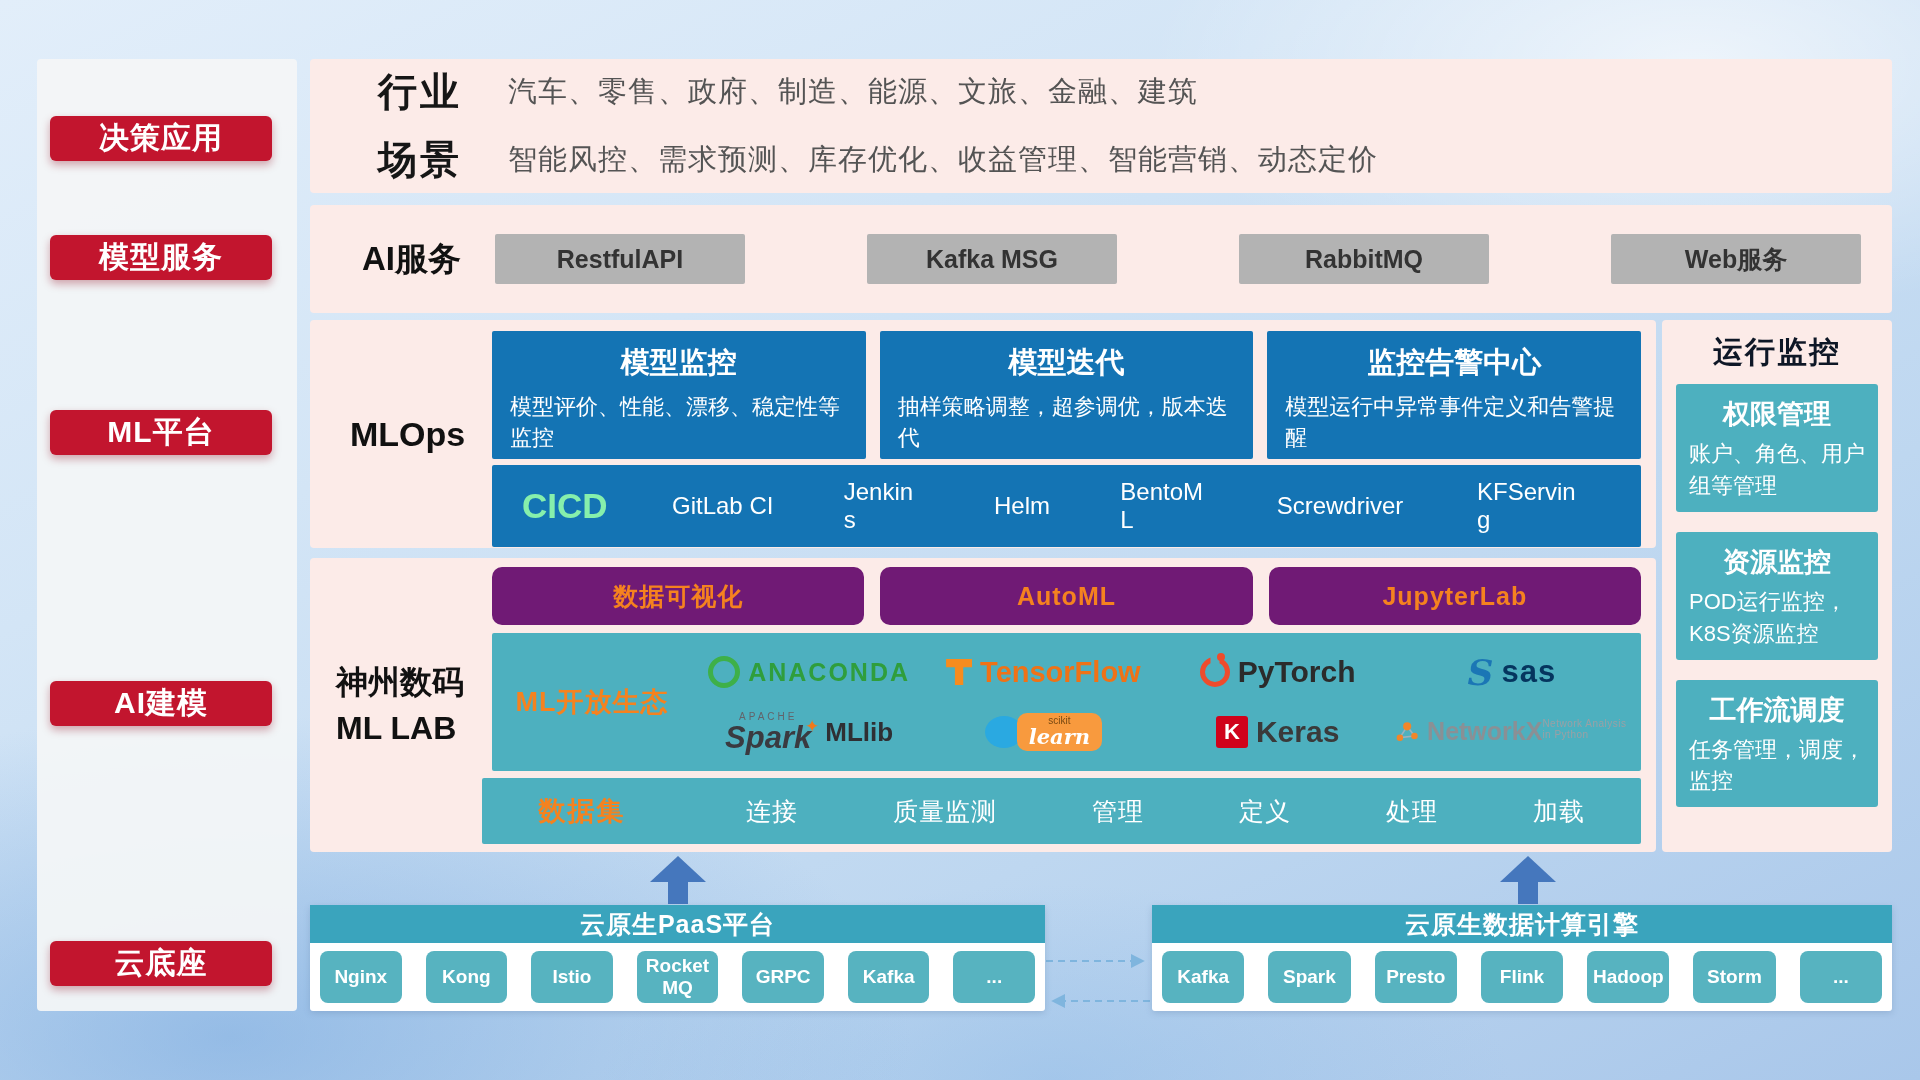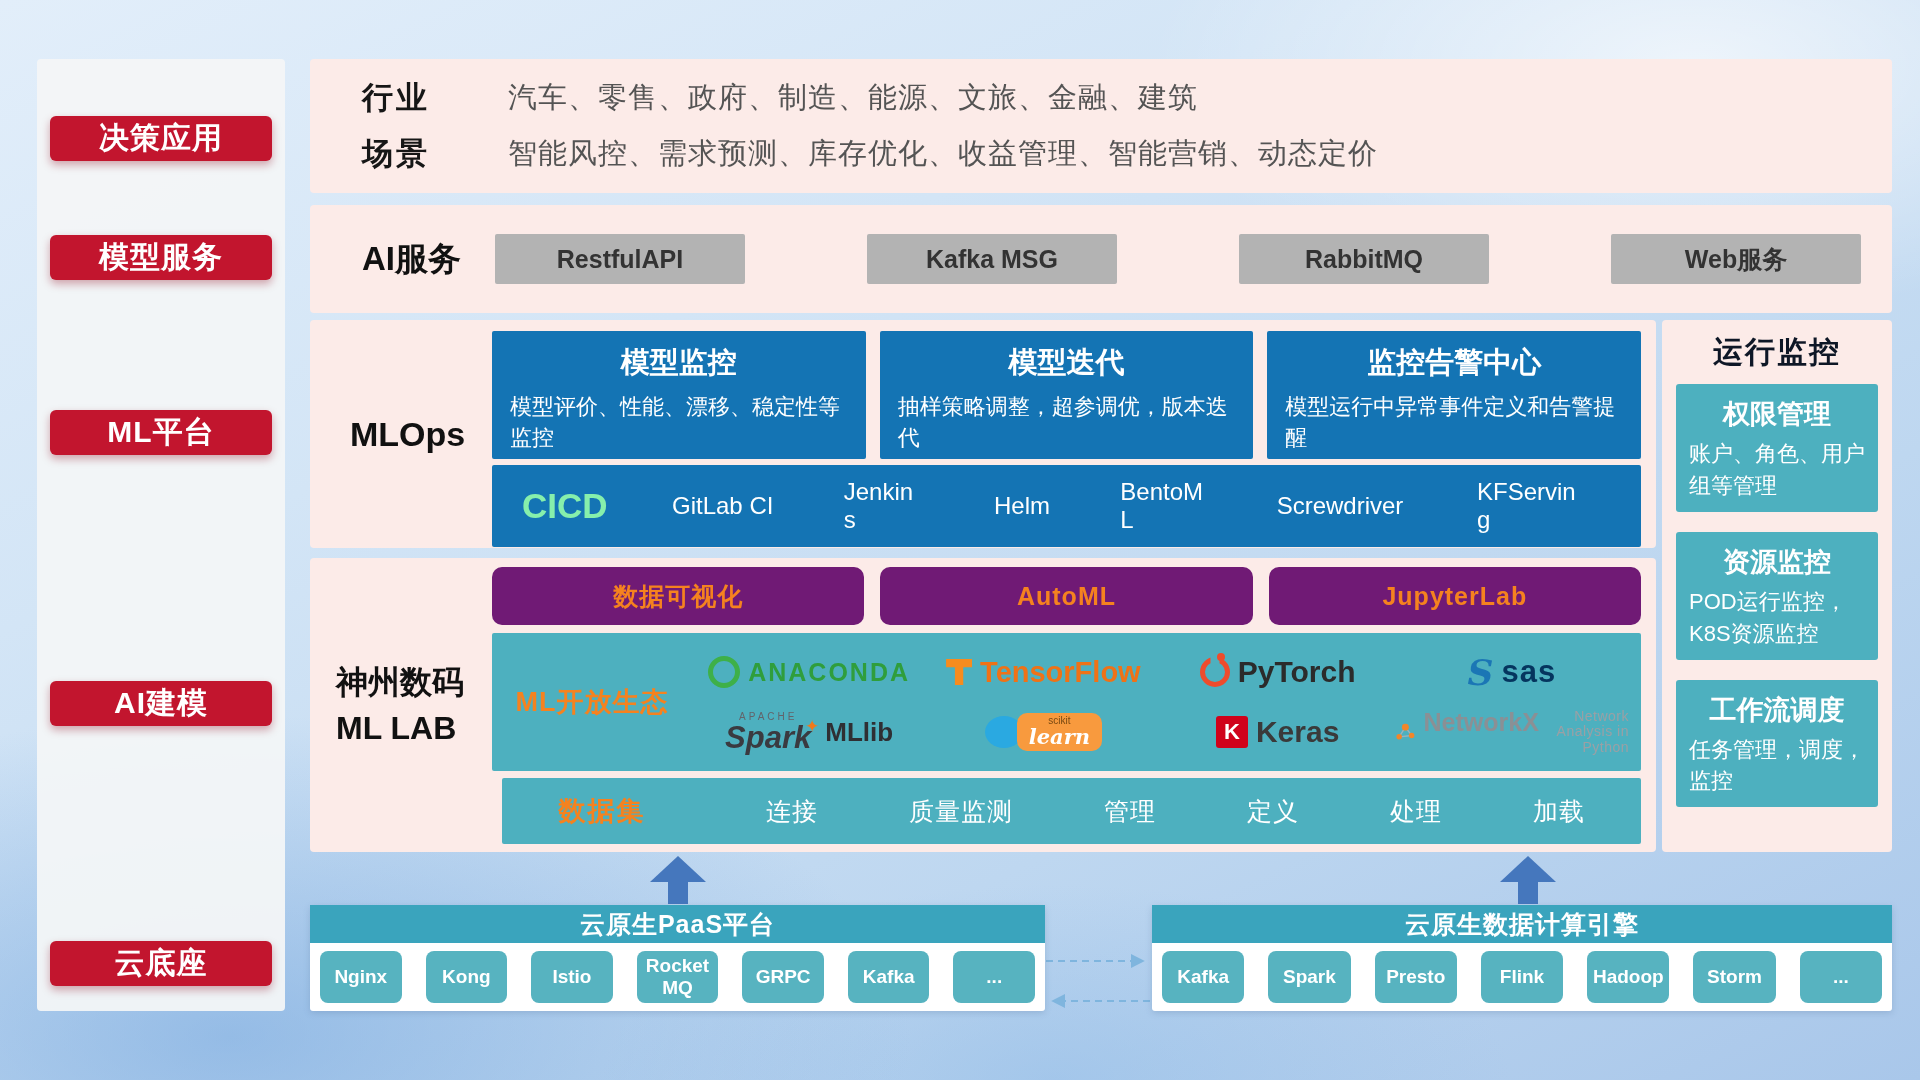--- a/index.html
+++ b/index.html
@@ -9,31 +9,31 @@
     background:
       radial-gradient(1100px 520px at 12% 96%, rgba(110,162,220,.55), transparent 62%),
       radial-gradient(900px 420px at 88% 6%, rgba(255,255,255,.65), transparent 60%),
       radial-gradient(700px 300px at 55% 100%, rgba(140,185,230,.45), transparent 65%),
       linear-gradient(155deg,#e2eefa 0%,#d3e5f6 32%,#bed7f0 68%,#a9c7ea 100%);
   }
   .panel{position:absolute;background:#fcebe8;border-radius:4px;}
 
   
   .sidebar{position:absolute;left:37px;top:59px;width:248px;height:952px;
-    background:rgba(243,245,247,.95);border-radius:4px;}
+    background:rgba(243,245,247,.95);border-radius:4px;padding-left:12px;}
   .red-btn{position:absolute;left:13px;width:222px;height:45px;background:#c2152e;
     color:#fff;font-size:30px;font-weight:bold;display:grid;place-items:center;
     border-radius:6px;box-shadow:0 4px 8px rgba(140,10,30,.35);letter-spacing:1px;}
   .rb1{top:57px}.rb2{top:176px}.rb3{top:351px}.rb4{top:622px}.rb5{top:882px}
 
   
   .top-panel{left:310px;top:59px;width:1582px;height:134px;display:flex;
     flex-direction:column;justify-content:center;gap:14px;}
   .info-row{display:flex;align-items:center;padding-left:52px;}
-  .row-label{width:100px;font-size:31px;font-weight:bold;color:#161616;letter-spacing:3px;}
+  .row-label{width:100px;font-size:39px;font-weight:bold;color:#161616;letter-spacing:3px;text-align:right;}
   .row-content{margin-left:46px;font-size:29px;color:#545454;letter-spacing:1px;}
 
   
   .ai-panel{left:310px;top:205px;width:1582px;height:108px;display:flex;align-items:center;}
   .sec-label{font-size:33px;font-weight:bold;color:#111;}
   .ai-label{margin-left:52px;width:133px;}
   .ai-buttons{flex:1;display:flex;justify-content:space-between;margin-right:31px;}
   .gray-btn{width:250px;height:50px;background:#b3b3b3;color:#333;font-size:25px;
     font-weight:bold;display:grid;place-items:center;border-radius:2px;}
 
@@ -102,23 +102,23 @@
     display:flex;flex-direction:column;align-items:center;line-height:1;}
   .skl-top{font-size:10px;color:#7a4a12;}
   .skl-text{font-size:21px;color:#fff;font-style:italic;font-weight:bold;font-family:"DejaVu Serif",serif;}
   
   .keras-mark{width:32px;height:32px;background:#d0021b;color:#fff;font-size:22px;font-weight:bold;
     display:grid;place-items:center;border-radius:3px;}
   .keras-text{color:#3a3a3a;font-size:30px;font-weight:600;}
   
   .nx-stack{display:flex;flex-direction:row;line-height:1.1;}
   .nx-text{color:#8a9095;font-size:25px;font-weight:bold;}
-  .nx-sub{color:#9aa0a5;font-size:14px;letter-spacing:.5px;text-align:right;}
-
-  .dataset-bar{position:absolute;left:192px;right:15px;top:220px;height:66px;background:#4db0bf;
+  .nx-sub{color:#9aa0a5;font-size:10px;letter-spacing:.5px;}
+
+  .dataset-bar{position:absolute;left:172px;right:15px;top:220px;height:66px;background:#4db0bf;
     display:flex;align-items:center;border-radius:2px;}
   .ds-label{width:200px;text-align:center;color:#f5821f;font-size:27px;font-weight:bold;letter-spacing:2px;}
   .ds-items{flex:1;display:flex;justify-content:space-between;padding:0 56px 0 64px;}
   .ds-items span{color:#fff;font-size:25px;letter-spacing:1px;}
 
   
   .up-arrow{position:absolute;width:56px;height:48px;}
   .up-arrow .head{width:0;height:0;border-left:28px solid transparent;border-right:28px solid transparent;
     border-bottom:26px solid #4577bd;}
   .up-arrow .stem{width:20px;height:22px;background:#4577bd;margin:0 auto;}

